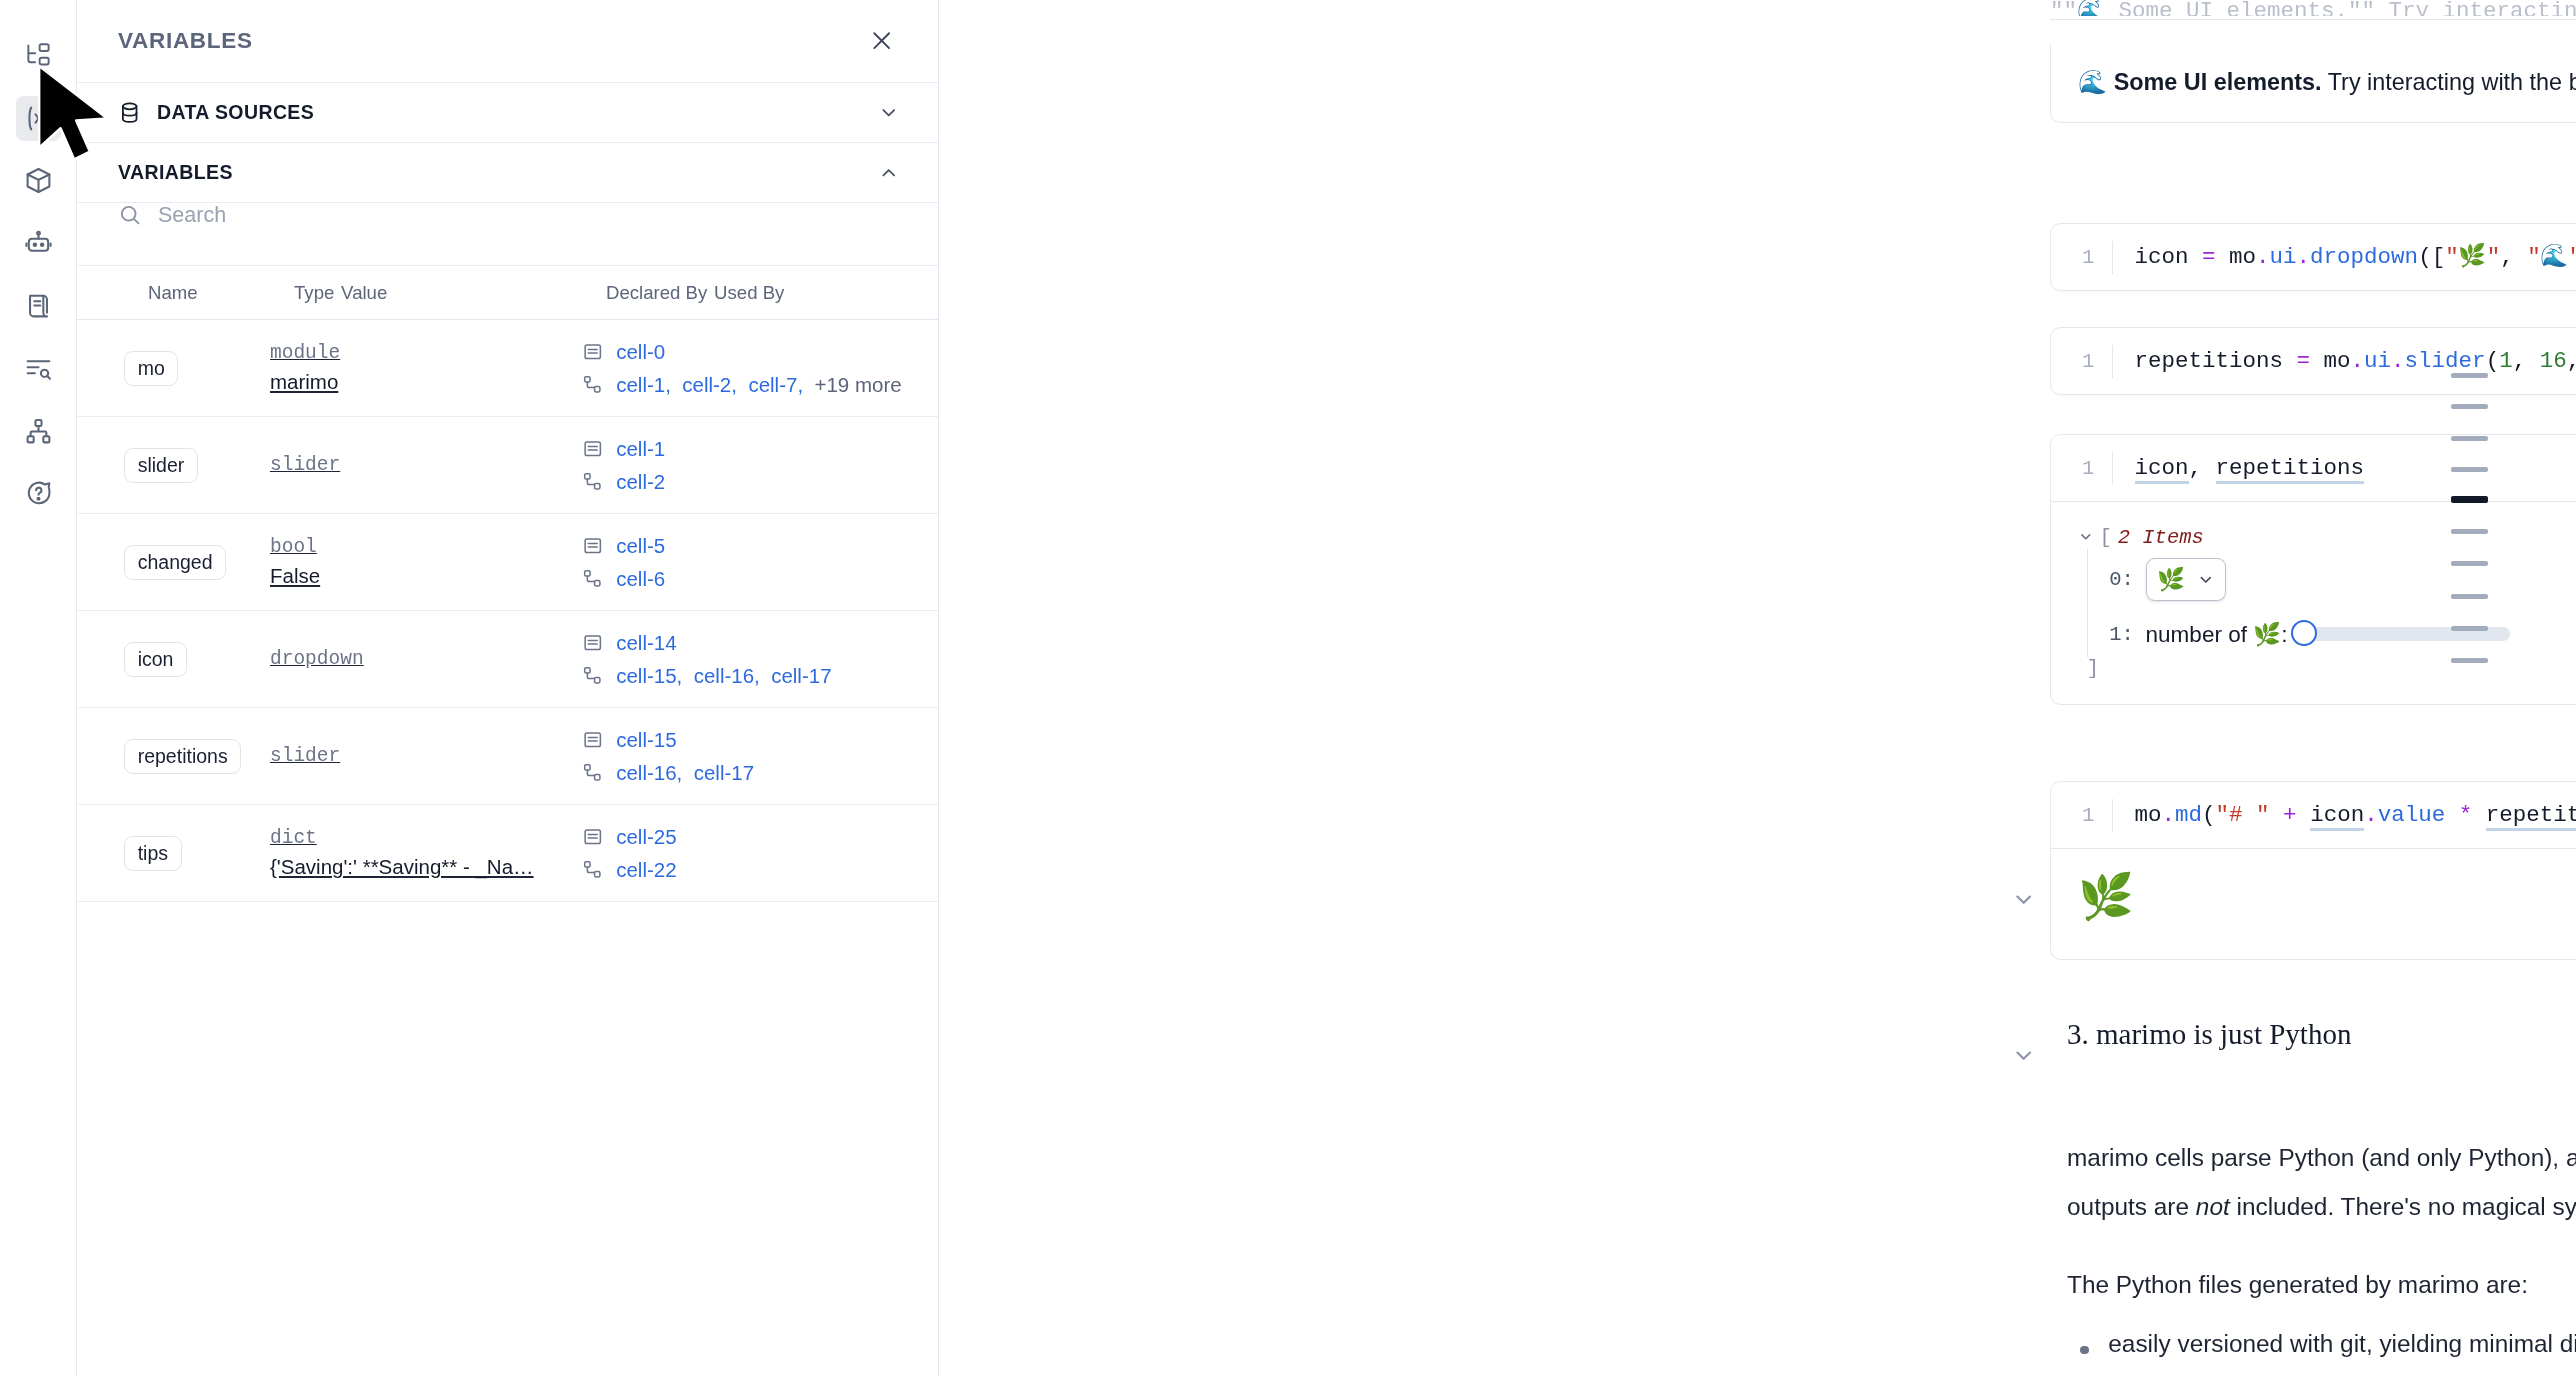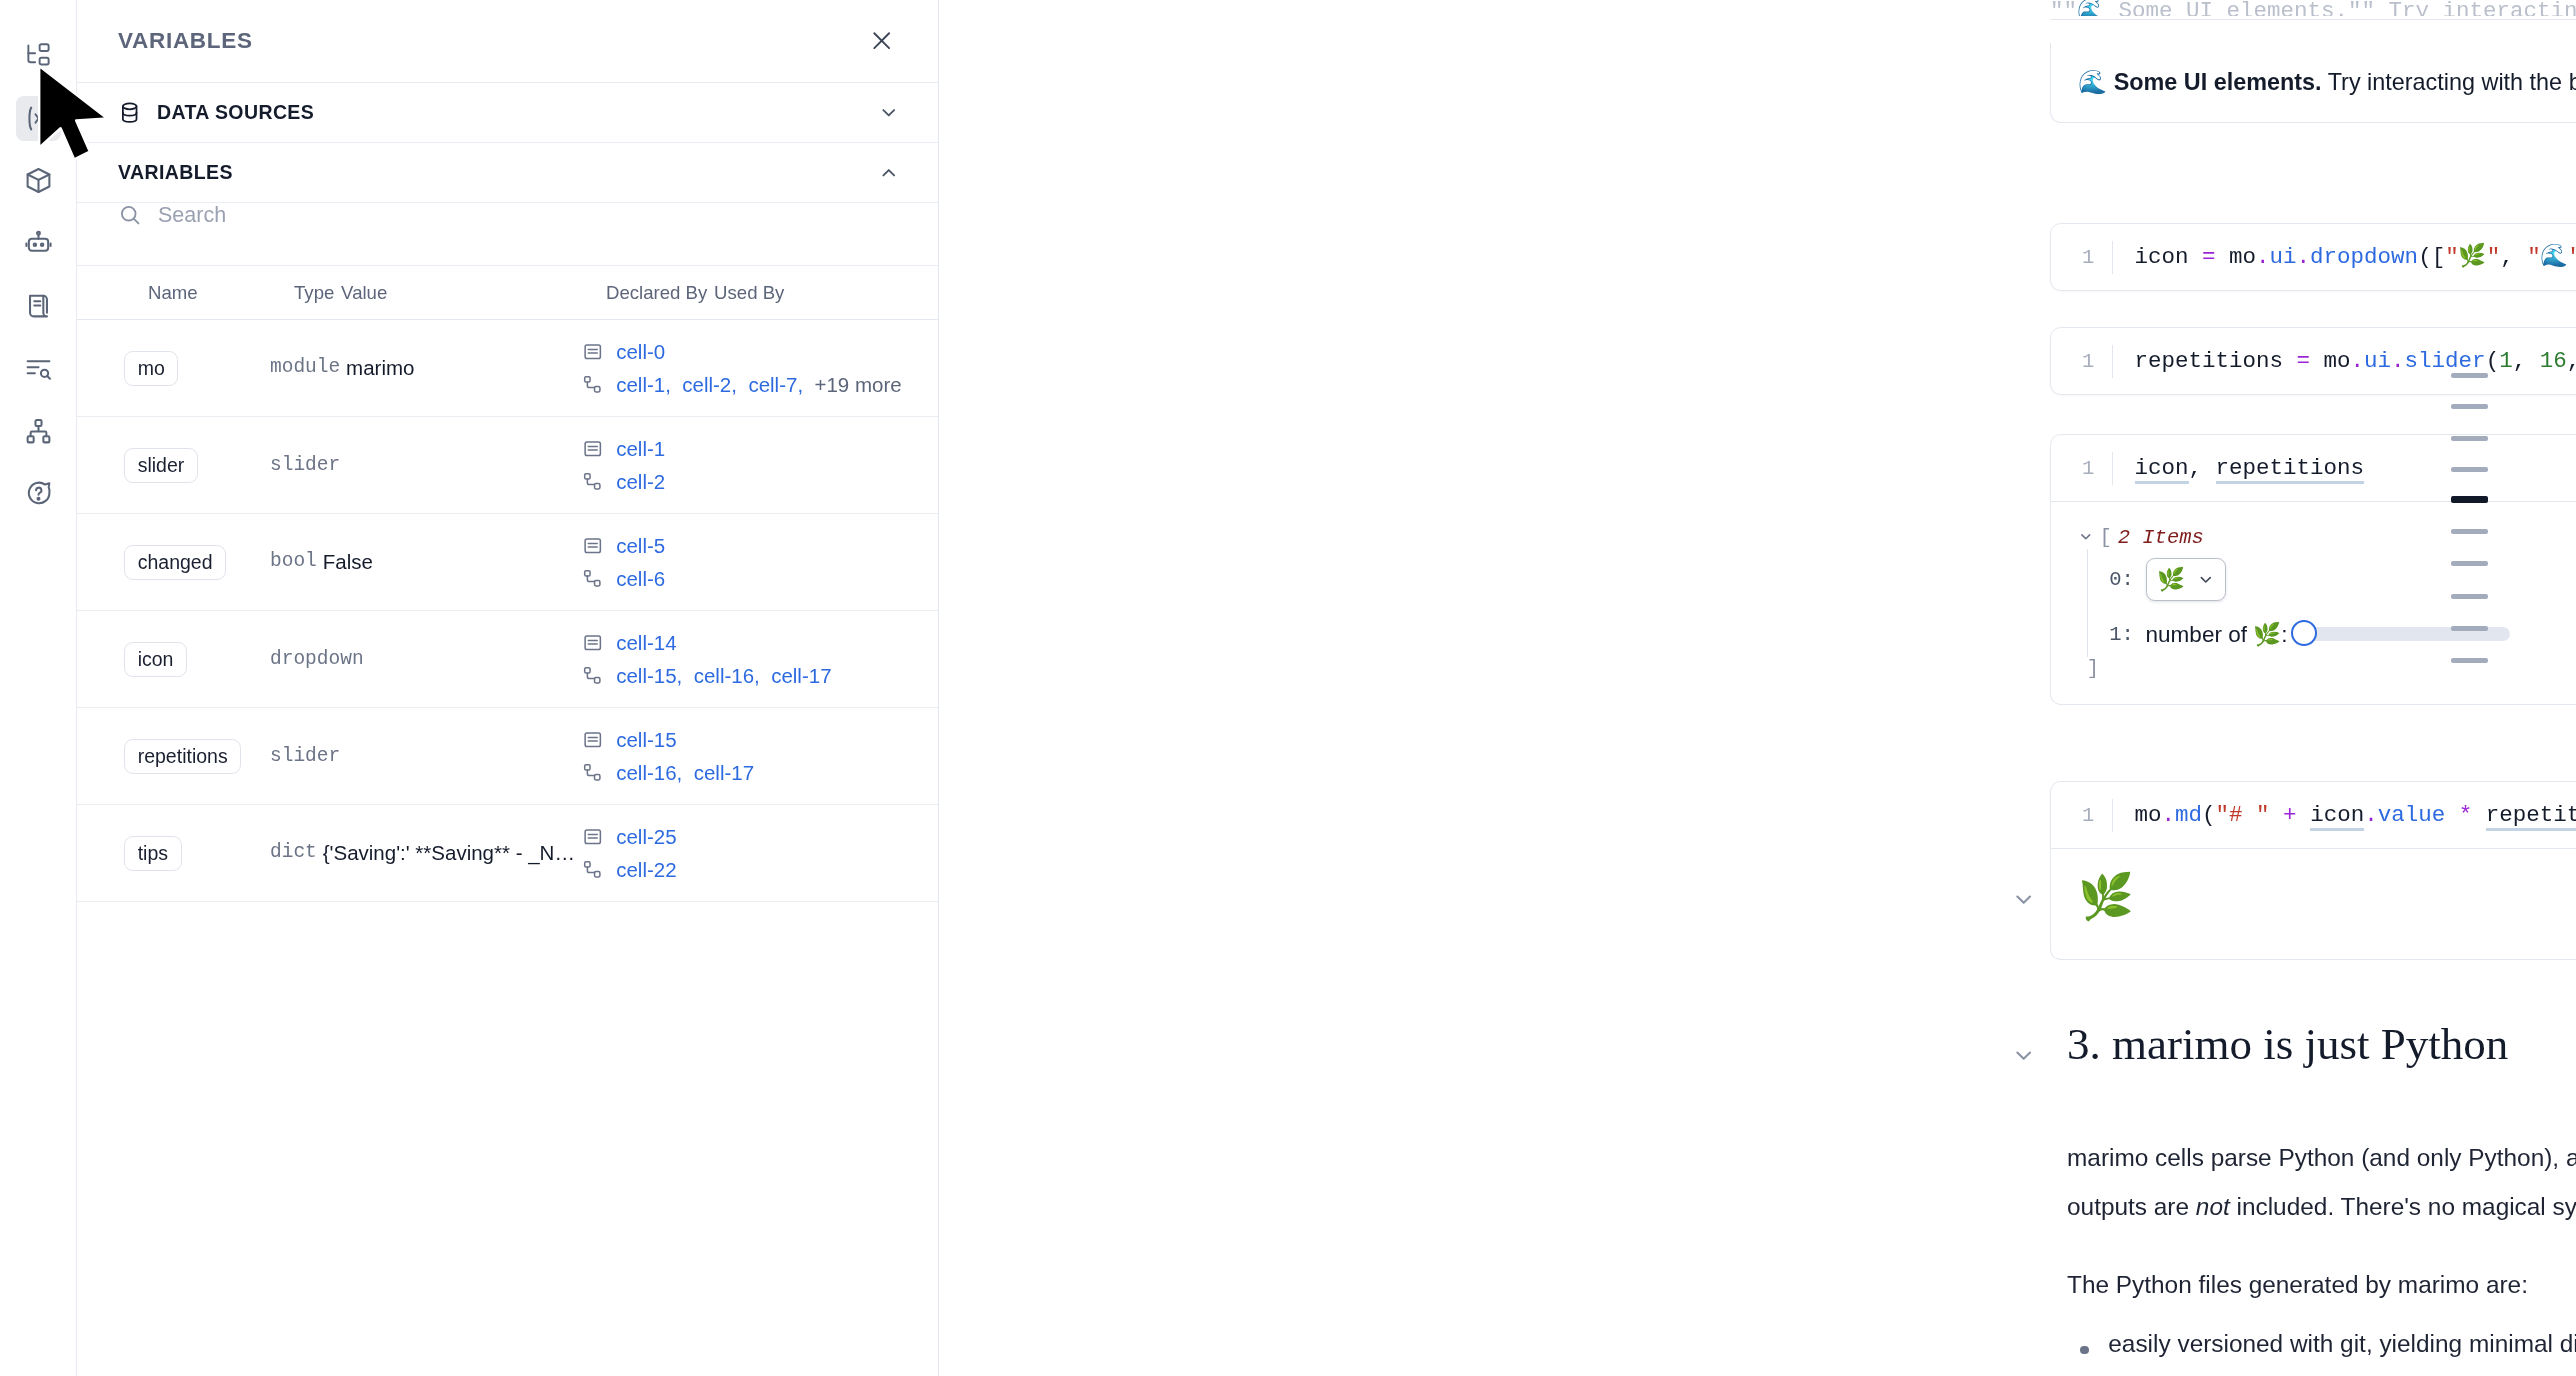--- a/index.html
+++ b/index.html
@@ -99,21 +99,21 @@
     border-bottom: 1px solid #e9ecf1;
     min-height: 97px;
   }
   .c-name { width: 146px; display: flex; align-items: center; }
   .chip {
     display:inline-block;
     border: 1px solid #dfe3ea; border-radius: 8.8px;
     padding: 4.9px 12.7px; font-size: 19.5px; color: #1a2030;
     background: #fff; white-space: nowrap;
   }
-  .c-type { width: 312px; display:flex; flex-direction: row; gap: 5.9px; }
+  .c-type { width: 312px; display:flex; flex-direction: column; gap: 5.9px; text-decoration: underline; }
   .t-type {
     font-family: "Liberation Mono", monospace;
     font-size: 19.5px; color: #6c7487;
   }
   .t-val {
     font-size: 20.5px; color: #141b2b;
     white-space: nowrap; overflow: hidden; text-overflow: ellipsis;
     max-width: 293px;
   }
   .c-decl { flex: 1; display:flex; flex-direction: column; gap: 8.8px; }
@@ -202,21 +202,21 @@
     border: 2.9px solid #2d6ae0; background:#fff; cursor:pointer;
   }
 
   .collapse-chev {
     position:absolute; color:#8b93a4; cursor:pointer; display:flex;
   }
 
   .h2 {
     position:absolute;
     font-family: "Liberation Serif", serif;
-    font-size: 45px; font-weight: 400; color:#141b2b;
+    font-size: 29px; font-weight: 400; color:#141b2b;
   }
   .para {
     position:absolute;
     font-size: 24.4px; line-height: 49px; color:#1e2433;
   }
   .para i { font-style: italic; }
   .bullet-row { position:absolute; display:flex; gap:19.5px; align-items:flex-start; font-size:24.4px; color:#1e2433; }
   .dot { width:8.8px; height:8.8px; border-radius:50%; background:#6b7488; margin-top:15.6px; flex:0 0 8.8px; }
 
   

